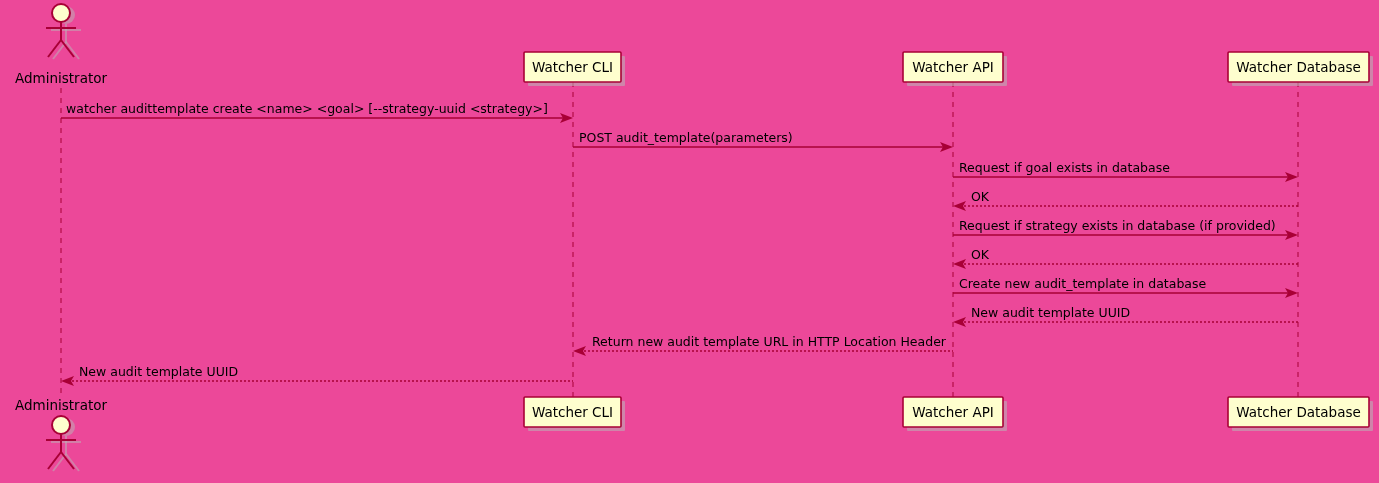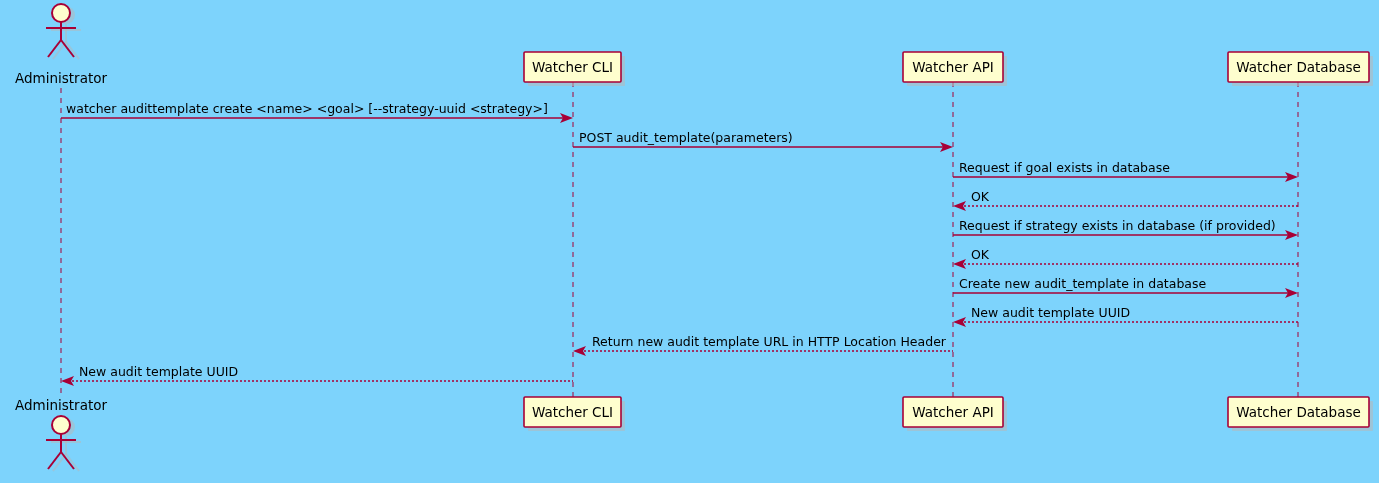--- a/index.html
+++ b/index.html
@@ -8,21 +8,21 @@
     background: #ffffff;
   }
   body {
     font-family: "DejaVu Sans", sans-serif;
   }
   #diagram-root {
     position: relative;
     width: 1379px;
     height: 483px;
     overflow: hidden;
-    background: #7dd3fc;
+    background: #ec4899;
   }
   svg#seq-svg {
     position: absolute;
     left: 0;
     top: 0;
     width: 1379px;
     height: 483px;
   }
   .lifeline {
     stroke: #A80036;

